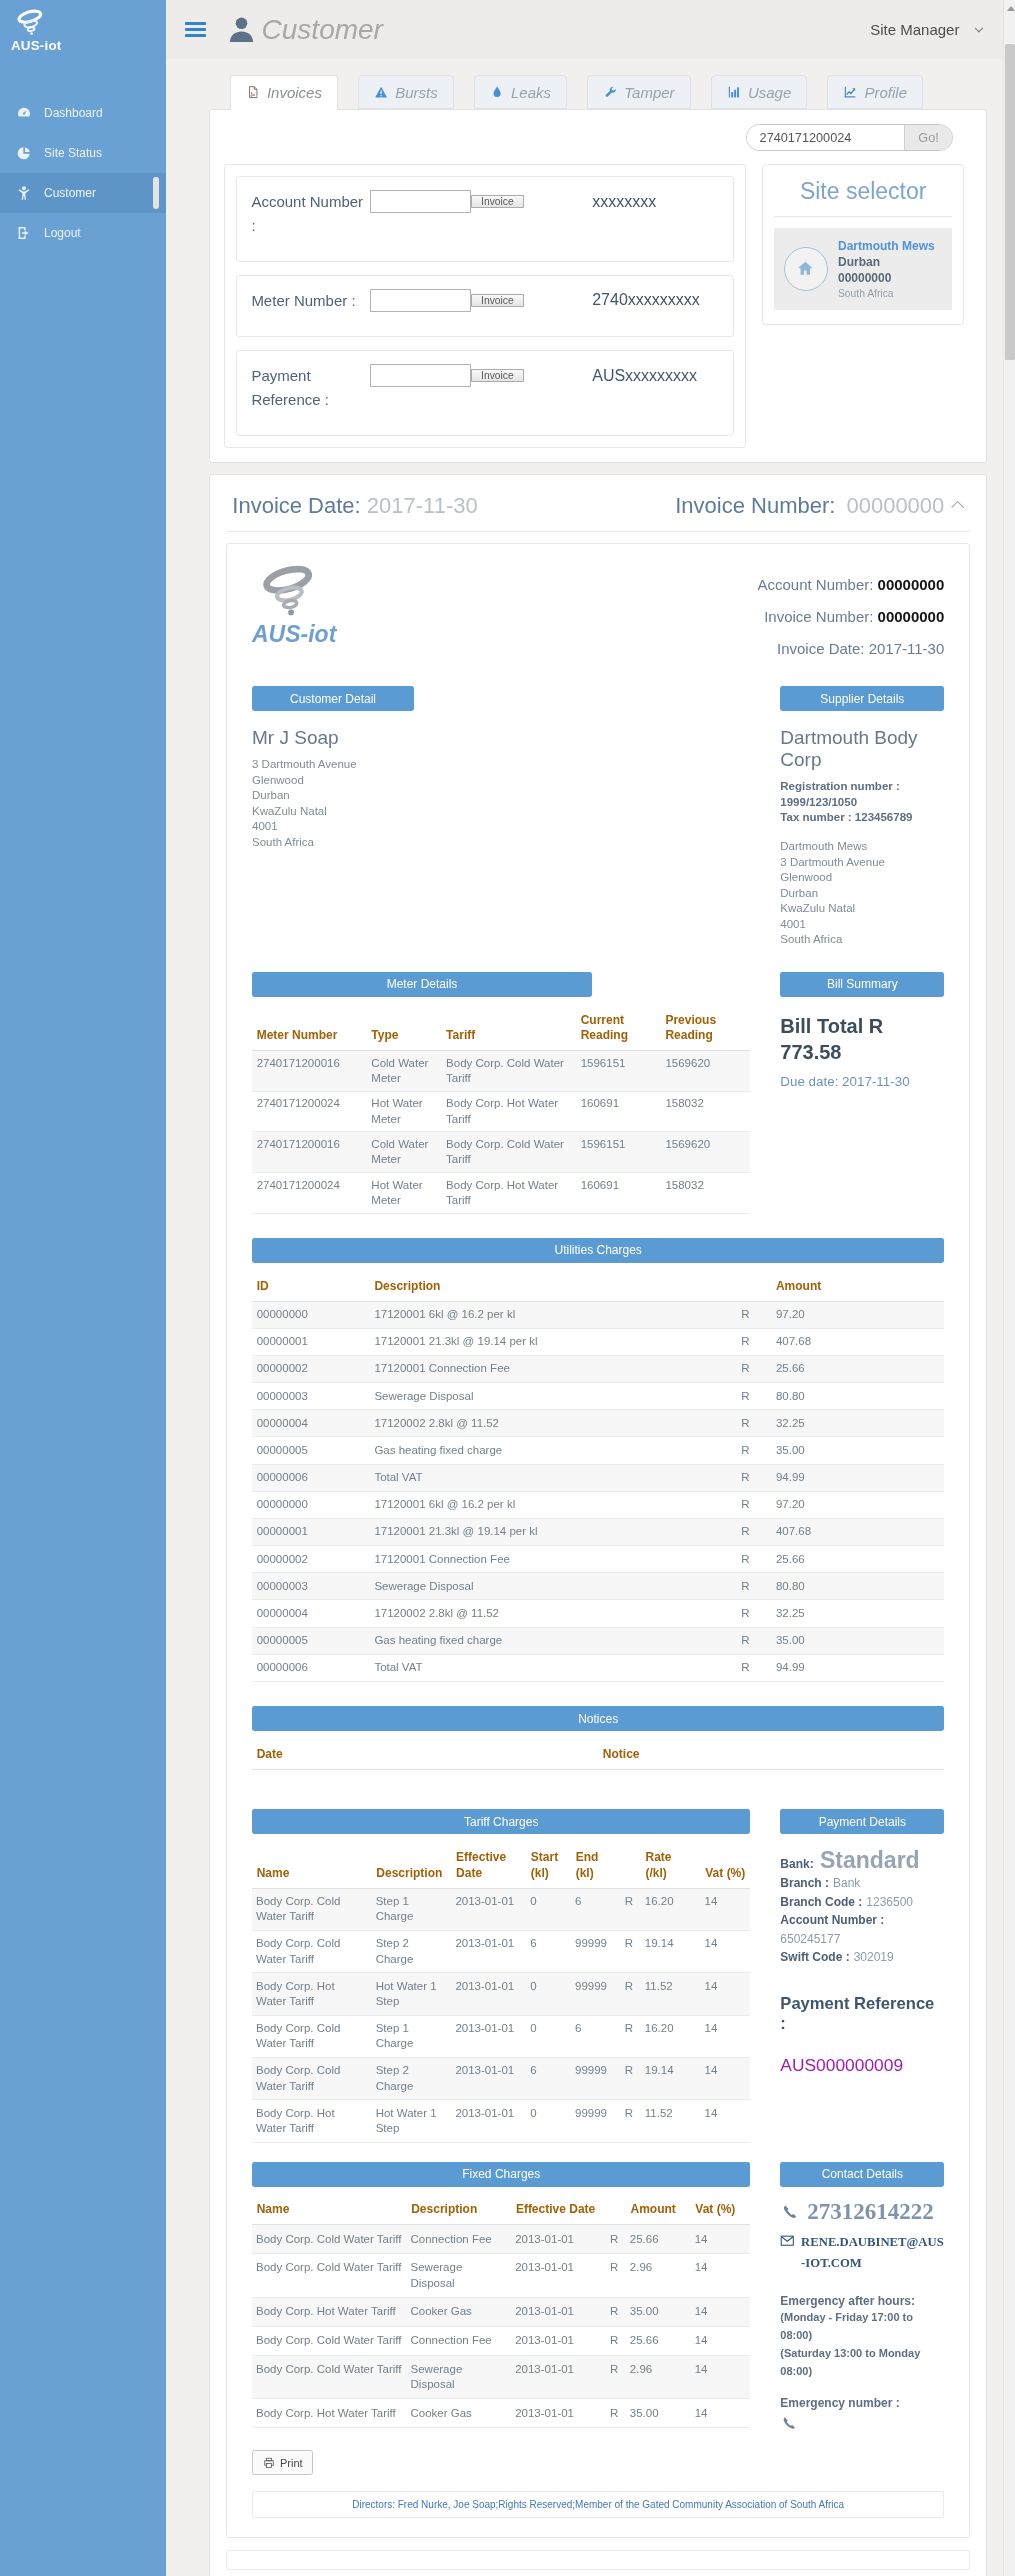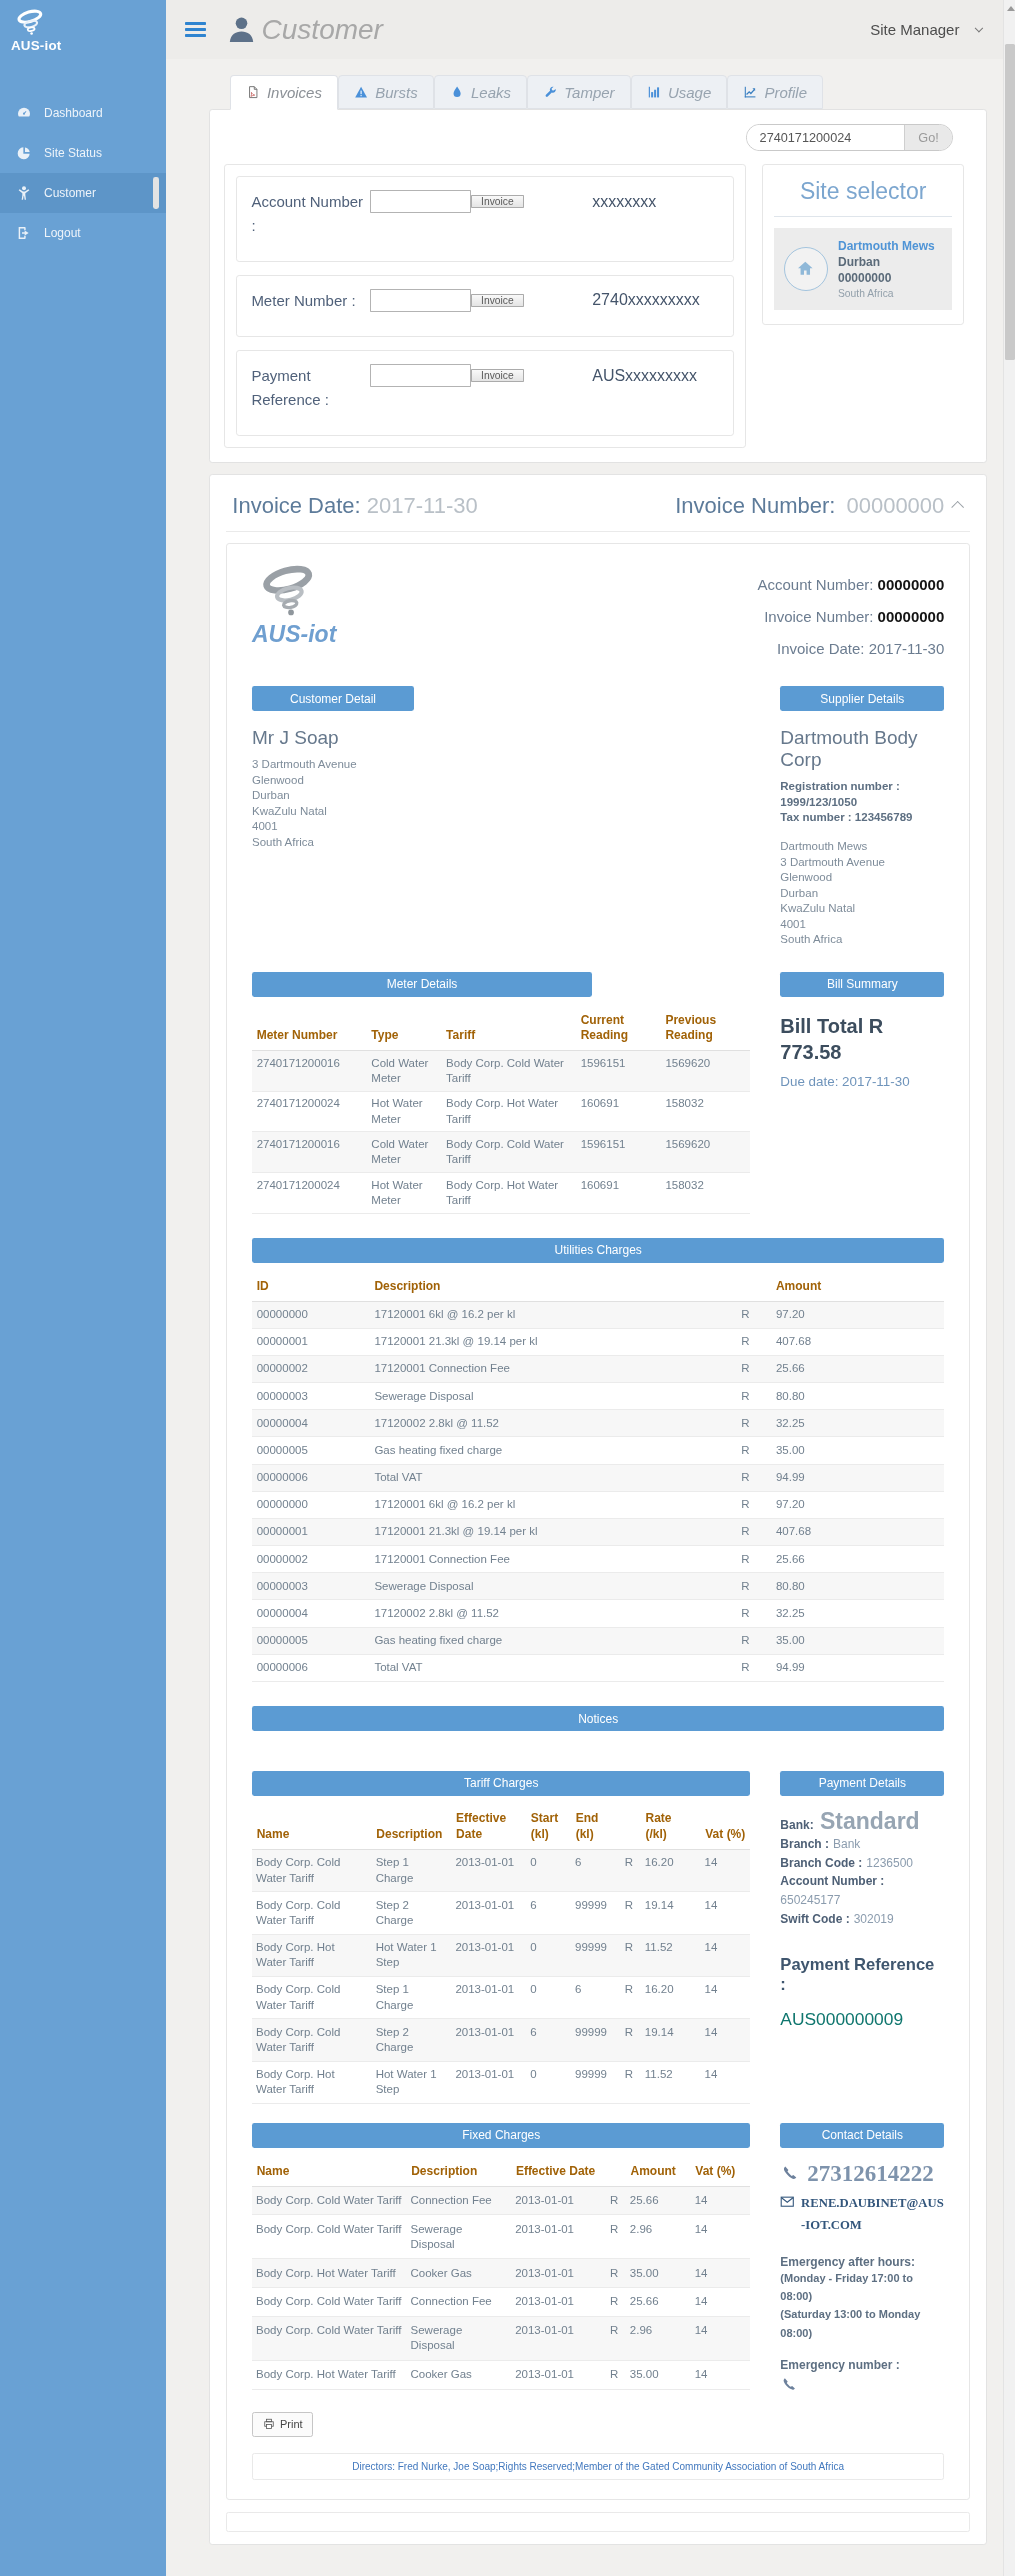--- a/index.html
+++ b/index.html
@@ -23,21 +23,21 @@
   .hamburger { width:21.4px; cursor:pointer; margin-right:19px; }
   .hamburger div { height:3.2px; background:#2f84d0; margin:3.2px 0; border-radius:0.8px; }
   .person-ic { width:33px; height:33px; margin-right:3.2px; }
   .page-title { font-size:28px; font-style:italic; color:#a8a8a8; }
   .user-menu { margin-left:auto; font-size:15px; color:#4d4d4d; display:flex; align-items:center; gap:17px; cursor:pointer; }
   .chev { display:inline-block; width:6.3px; height:6.3px; border-left:1.6px solid #777; border-bottom:1.6px solid #777; transform:rotate(-45deg); margin-top:-3.2px; }
 
   .content { padding:16px 16px 0 43px; }
 
   
-  .tabs { display:flex; gap:0; margin-left:20.6px; position:relative; z-index:2; }
+  .tabs { display:flex; gap:20px; margin-left:20.6px; position:relative; z-index:2; }
   .tab { display:flex; align-items:center; gap:7.1px; padding:8px 15px 7.1px; background:#edf0f4; border:0.8px solid #dfe2e7; border-radius:4px 4px 0 0; font-size:15px; font-style:italic; color:#97a3af; cursor:pointer; }
   .tab.active { background:#fff; border-bottom-color:#fff; color:#8b9096; margin-bottom:-0.8px; padding-bottom:8px; }
   .tab-ic { width:14.2px; height:14.2px; }
 
   
   .panel { background:#fff; border:0.8px solid #e2e2e2; border-radius:3.2px; padding:9.5px 14.2px 14.2px; position:relative; }
   .search-row { display:flex; justify-content:flex-end; margin:4.7px 19px 12.7px 0; }
   .search-pill { display:flex; border:0.8px solid #c9c9c9; border-radius:13.4px; overflow:hidden; height:27px; }
   .search-input { border:none; outline:none; width:157px; padding:0 12.7px; font-size:12.7px; color:#555; font-family:"Liberation Sans",sans-serif; }
   .go-btn { background:#e9e9e9; border:none; border-left:0.8px solid #cfcfcf; color:#9a9a9a; font-size:12.7px; padding:0 13.4px; cursor:pointer; font-family:"Liberation Sans",sans-serif; }
@@ -115,21 +115,21 @@
 
   .bill-total { font-size:20px; font-weight:bold; color:#3c4d5e; margin-top:16px; line-height:1.3; width:111px; }
   .bill-due { font-size:13.4px; color:#6f94bb; margin-top:9.5px; }
 
   .pay-bank { margin-top:12.7px; display:flex; align-items:baseline; gap:6.3px; }
   .pay-lbl { font-size:12px; color:#4e6076; font-weight:bold; }
   .pay-bank-val { font-size:23px; font-weight:bold; color:#97a5b3; }
   .pay-line { font-size:12px; color:#4e6076; font-weight:bold; line-height:1.55; }
   .pay-line span { color:#8b9cae; font-weight:normal; }
   .pay-ref-lbl { font-size:16.6px; font-weight:bold; color:#3f566e; margin-top:27px; }
-  .pay-ref-val { font-size:17.4px; color:#0f766e; margin-top:14px; }
+  .pay-ref-val { font-size:17.4px; color:#a21caf; margin-top:21px; }
 
   .contact-phone { display:flex; align-items:center; gap:8px; margin-top:12.7px;text-align:center; }
   .contact-phone span { font-family:"Liberation Serif", serif; font-size:23px; font-weight:bold; color:#7e93ac; }
   .contact-email { display:flex; align-items:flex-start; gap:6.3px; margin-top:6.3px; }
   .contact-email span { font-family:"Liberation Serif", serif; font-size:12.7px; font-weight:bold; color:#33567c; word-break:break-all; line-height:1.7; }
   .emg-title { font-size:12px; font-weight:bold; color:#5d6f82; margin-top:19px; }
   .emg-line { font-size:11px; font-weight:bold; color:#5d6f82; line-height:1.65; }
   .emg-num { font-size:12px; font-weight:bold; color:#5d6f82; margin-top:16px; }
 
   .print-btn { display:inline-flex; align-items:center; gap:5.5px; border:0.8px solid #c6c6c6; background:#fbfbfb; border-radius:2.4px; padding:5.5px 9.5px; font-size:11px; color:#454545; margin-top:22px; cursor:pointer; font-family:"Liberation Sans",sans-serif; }
@@ -527,20 +527,29 @@
                     <td>Total VAT</td>
                     <td>R</td>
                     <td>94.99</td>
                   </tr>
                 </tbody>
             </table>
           </div>
 
           <div class="mt30">
             <div class="sec-bar">Notices</div>
+            <table class="t-notice">
+              <thead>
+                  <tr>
+                    <th>Date</th>
+                    <th>Notice</th>
+                  </tr>
+                </thead>
+              <tbody></tbody>
+            </table>
             <div class="spacer26"></div>
           </div>
 
           <div class="two-col mt24">
             <div class="col-l">
               <div class="sec-bar">Tariff Charges</div>
               <table class="t-tariff">
                 <thead>
                     <tr>
                       <th>Name</th>

